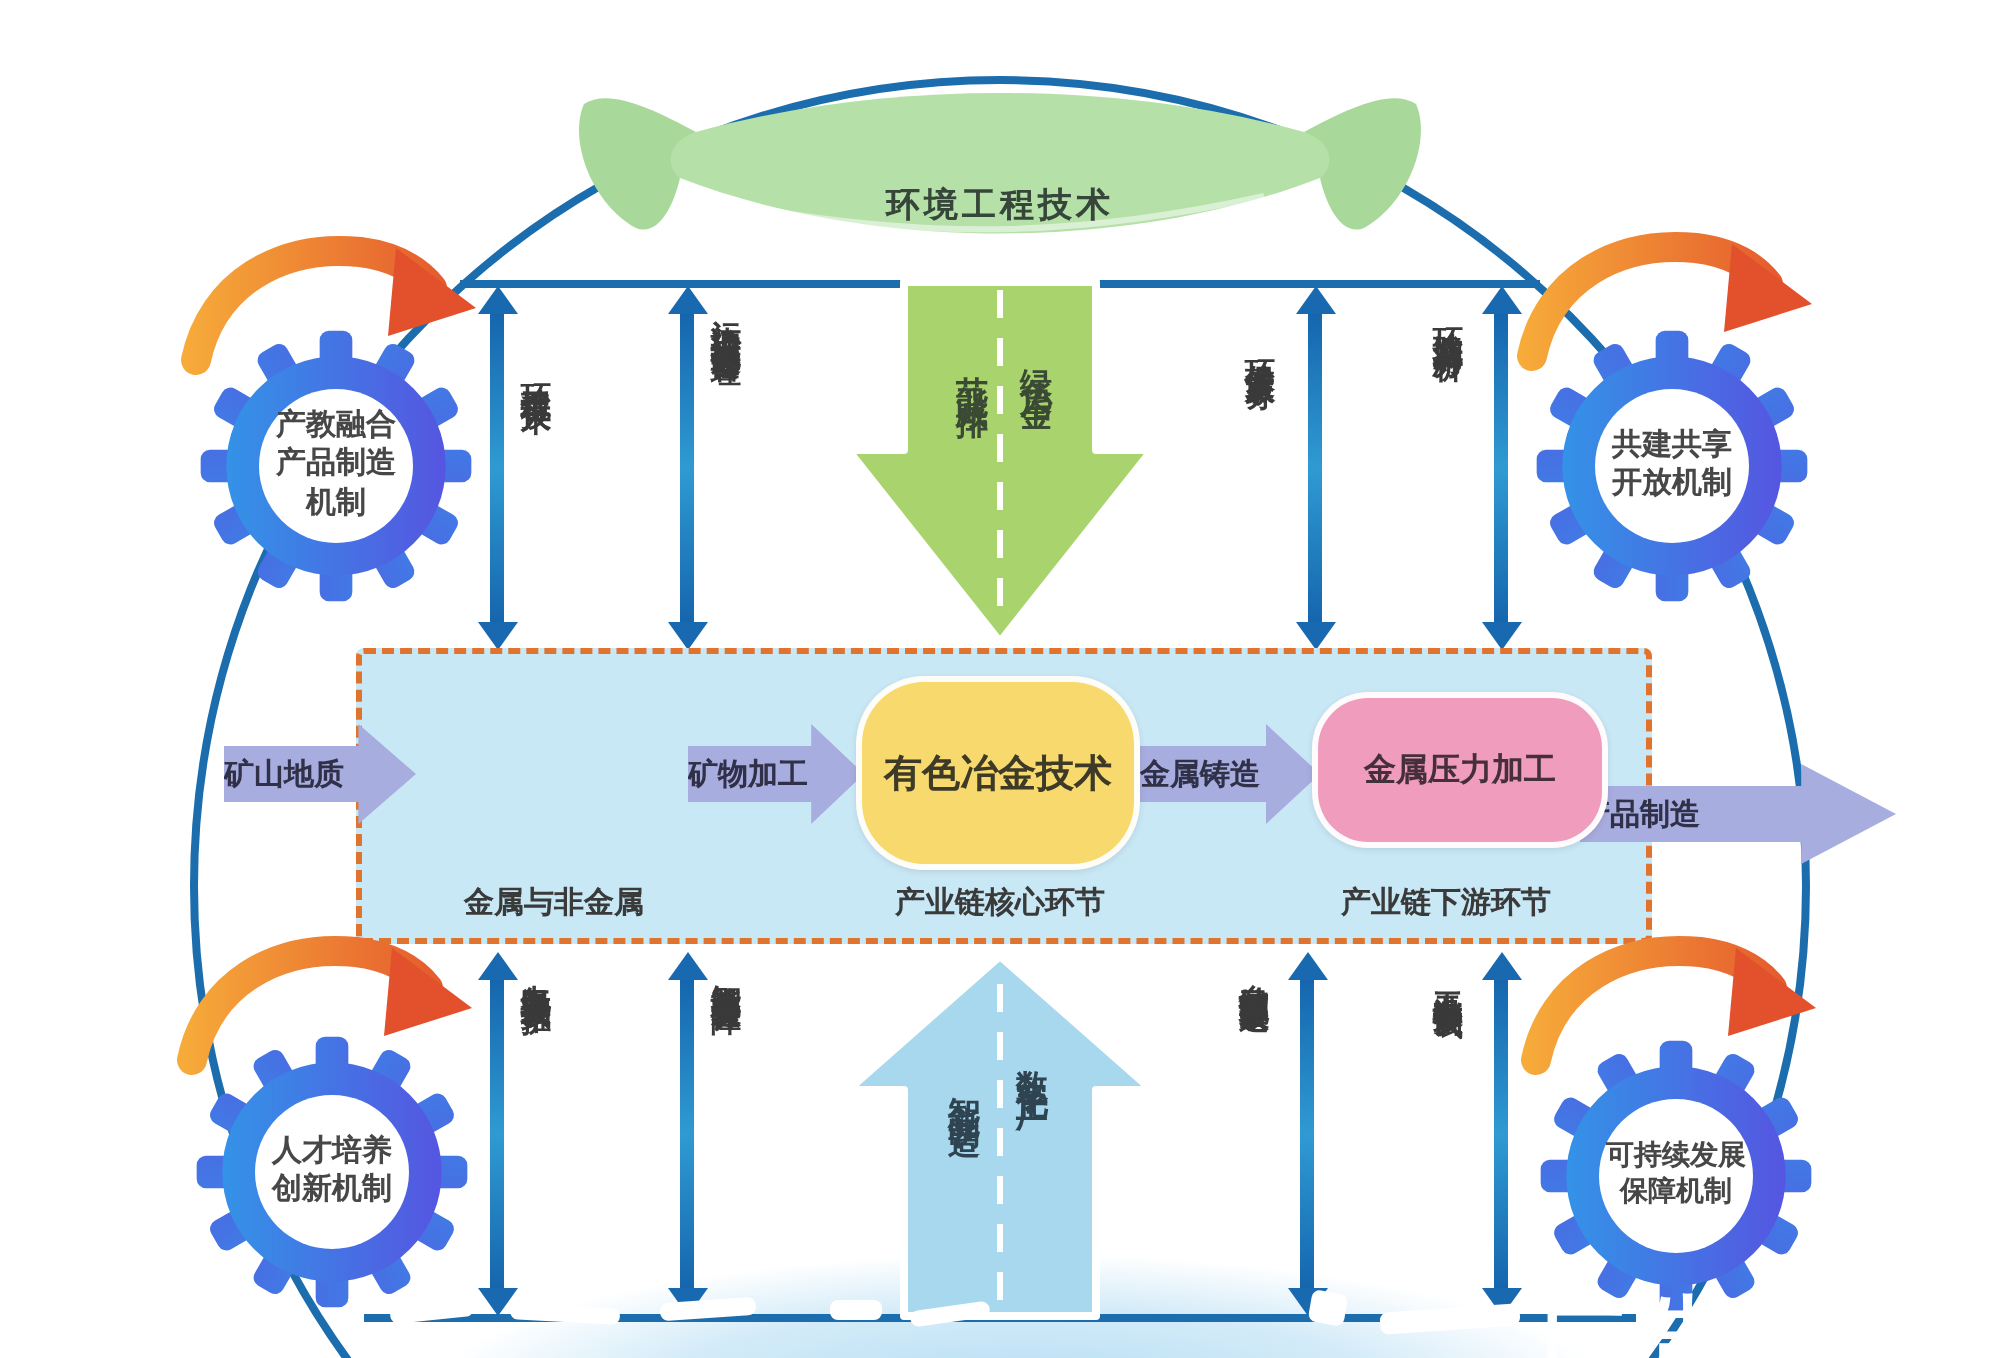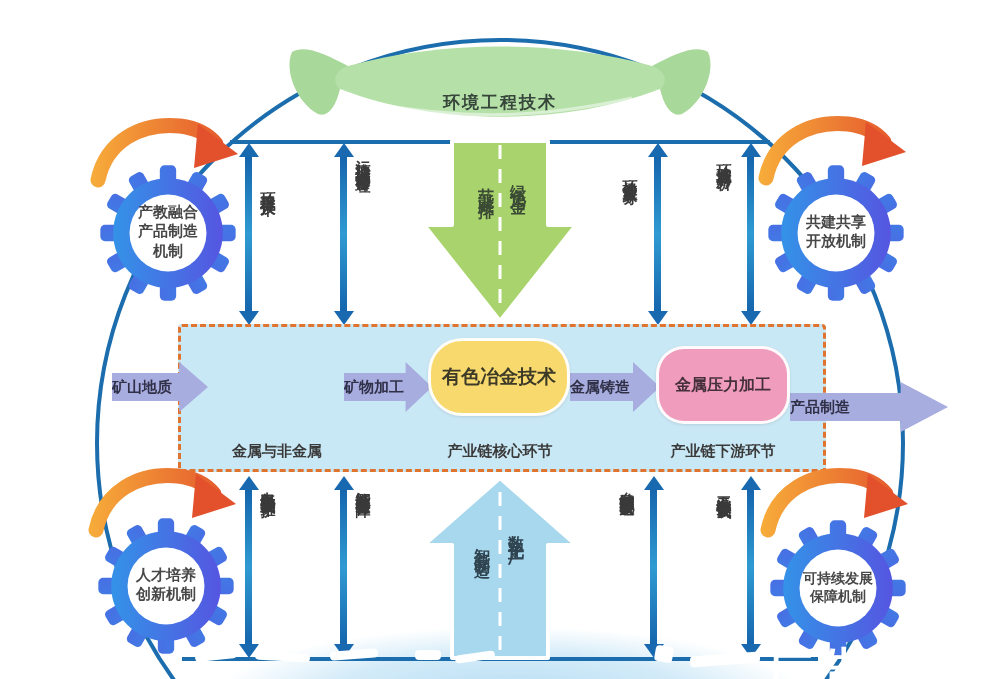--- a/index.html
+++ b/index.html
@@ -32,23 +32,23 @@
   
   .chain-box{position:absolute;left:178px;top:324px;width:648px;height:148px;box-sizing:border-box;
              border:3px dashed #e0742e;background:#c9e8f6;border-radius:4px;}
 
   
   .rbox{position:absolute;display:flex;flex-direction:column;align-items:center;justify-content:center;
         border:3px solid rgba(255,255,255,.95);text-align:center;font-weight:700;box-sizing:border-box;
         box-shadow:0 1px 3px rgba(0,0,0,.10);}
   .rbox.orange{left:206px;top:342px;width:136px;height:84px;background:#f3a53a;border-radius:30px;
                font-size:15px;line-height:1.35;color:#4d3a10;}
-  .rbox.yellow{left:428px;top:338px;width:142px;height:78px;background:#f7d96d;border-radius:34px;
+  .rbox.yellow{left:428px;top:338px;width:142px;height:97px;background:#f7d96d;border-radius:34px;
                font-size:19px;color:#3e3a28;}
-  .rbox.pink{left:656px;top:346px;width:134px;height:78px;background:#f09cbd;border-radius:28px;
+  .rbox.pink{left:656px;top:346px;width:148px;height:78px;background:#f09cbd;border-radius:28px;
              font-size:16px;color:#45303a;}
 
   .caption{position:absolute;top:442px;width:120px;text-align:center;font-weight:700;font-size:15px;color:#3a3a3a;}
 
   
   .harrow{position:absolute;height:50px;background:#a8addf;display:flex;align-items:center;
           clip-path:polygon(0 22%,70% 22%,70% 0,100% 50%,70% 100%,70% 78%,0 78%);}
   .harrow span{display:block;width:70%;text-align:left;font-weight:700;font-size:15px;color:#303048;white-space:nowrap;}
 
   

